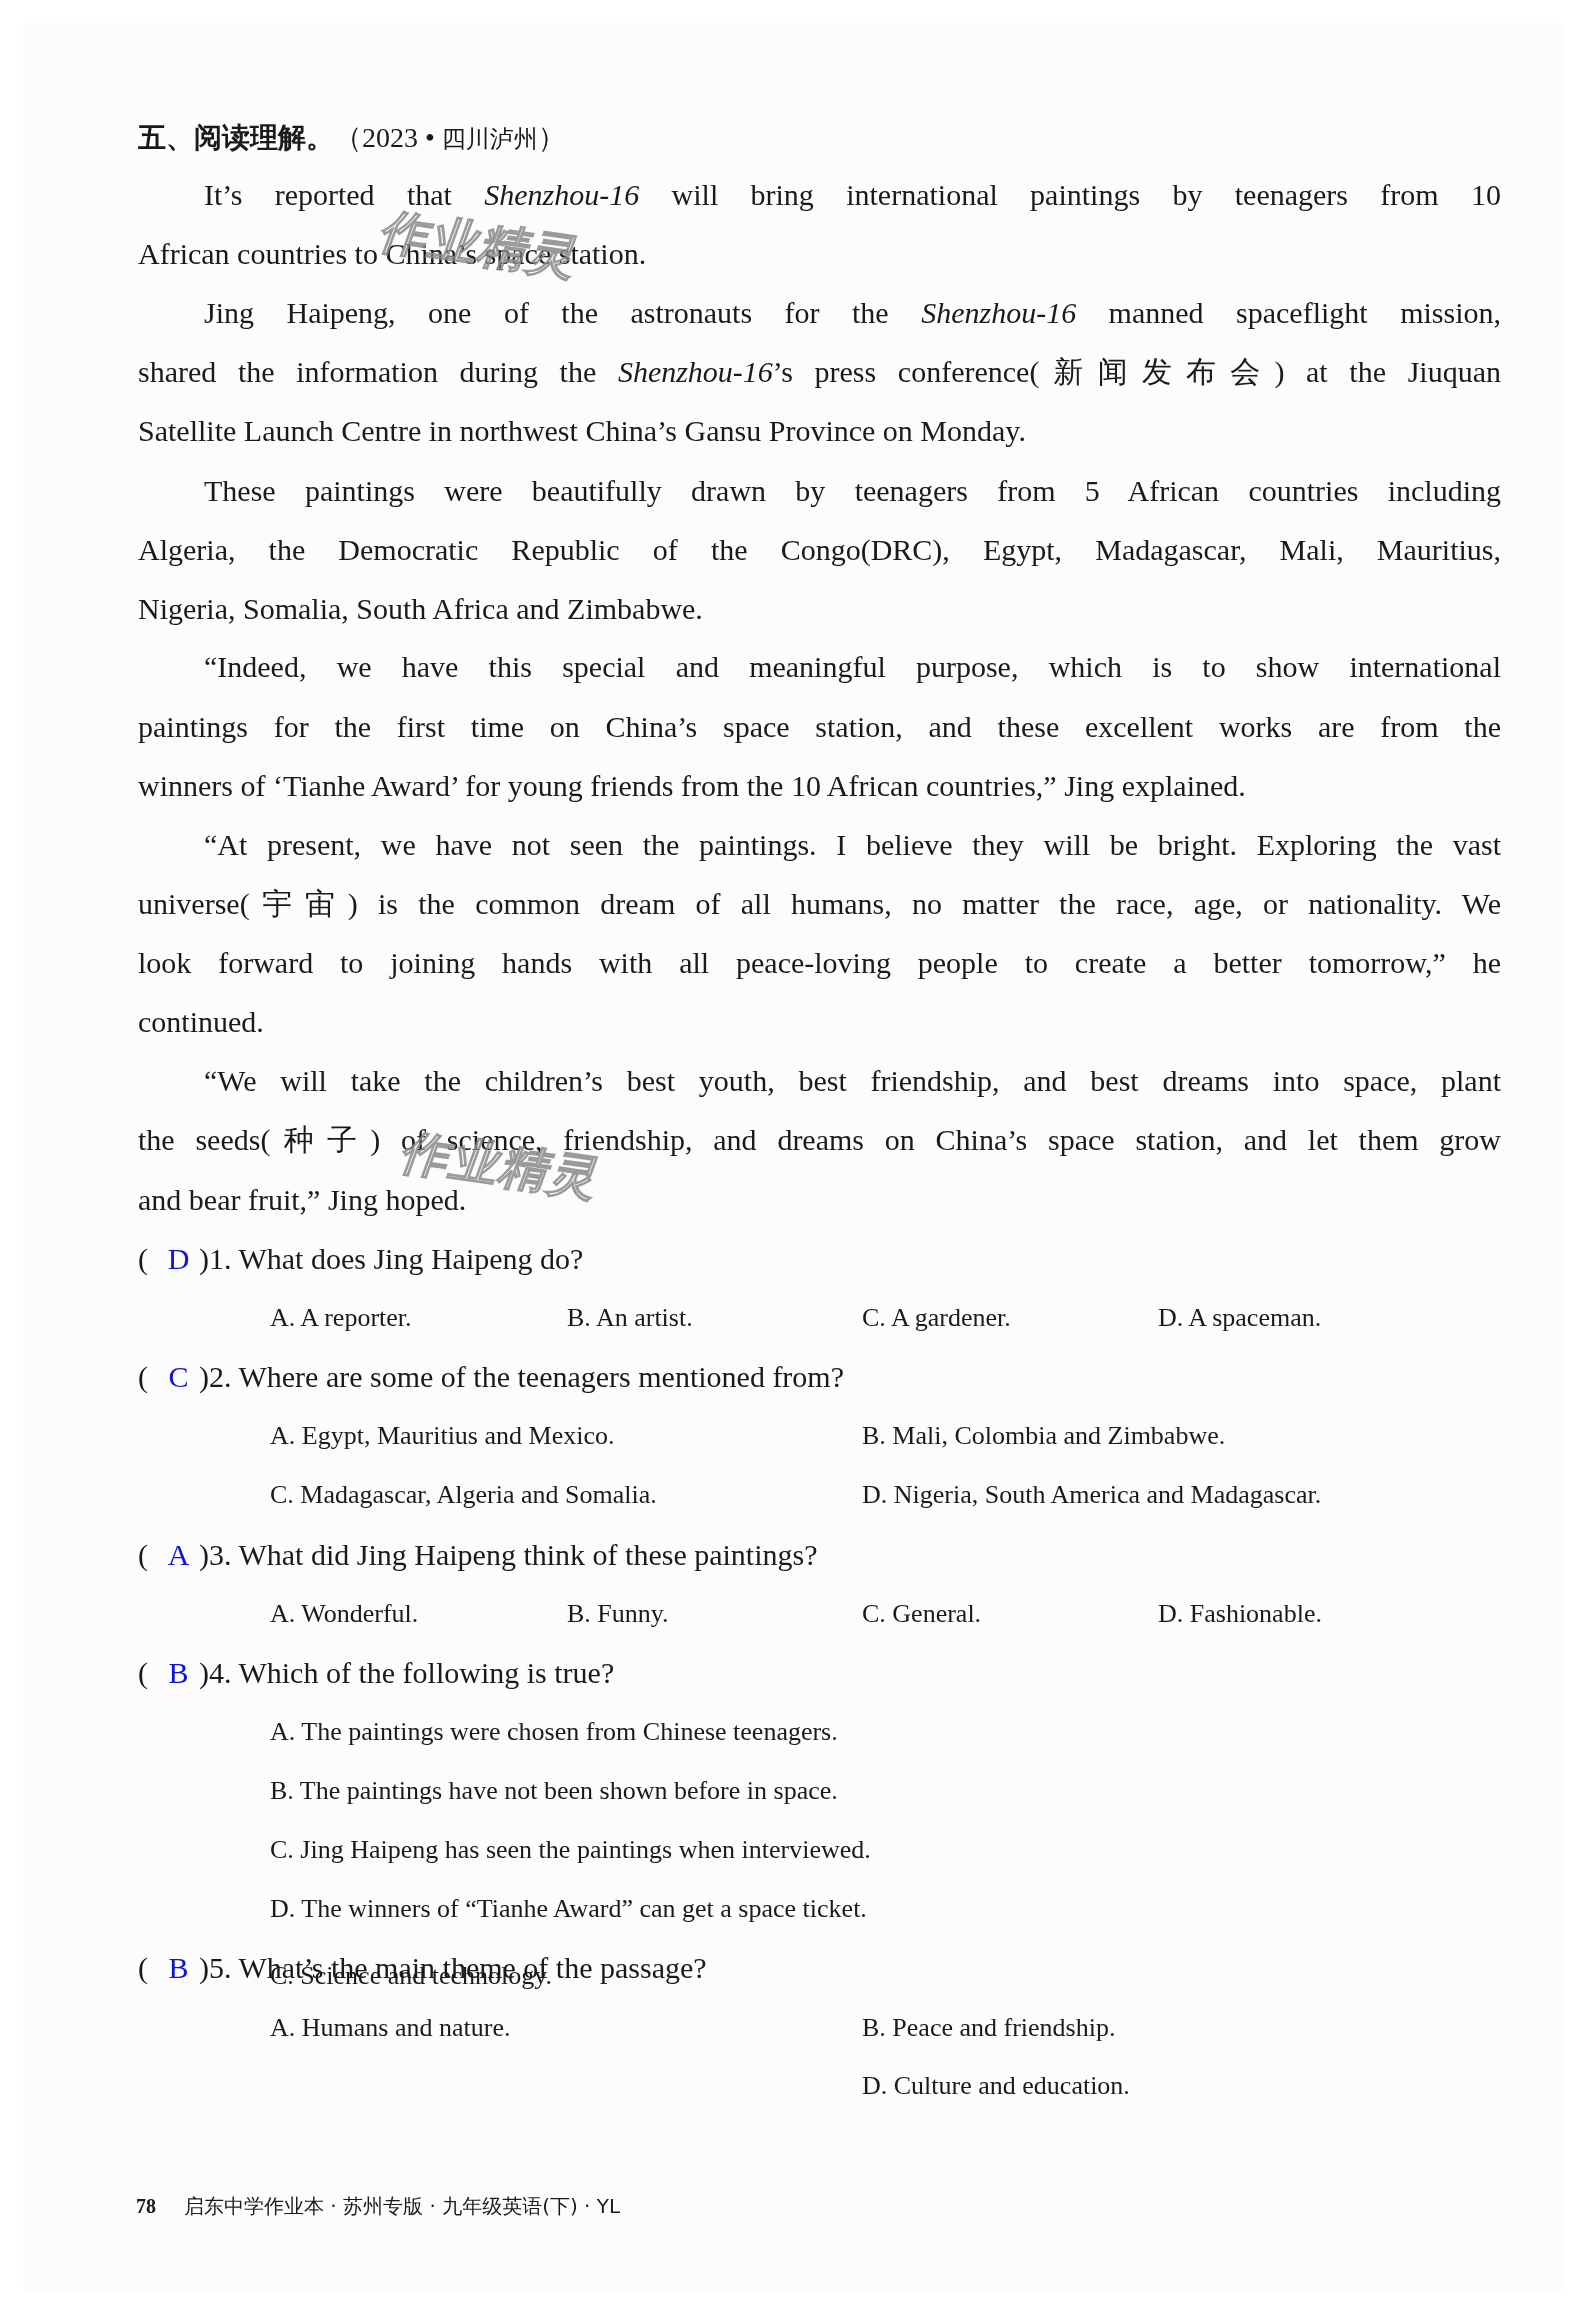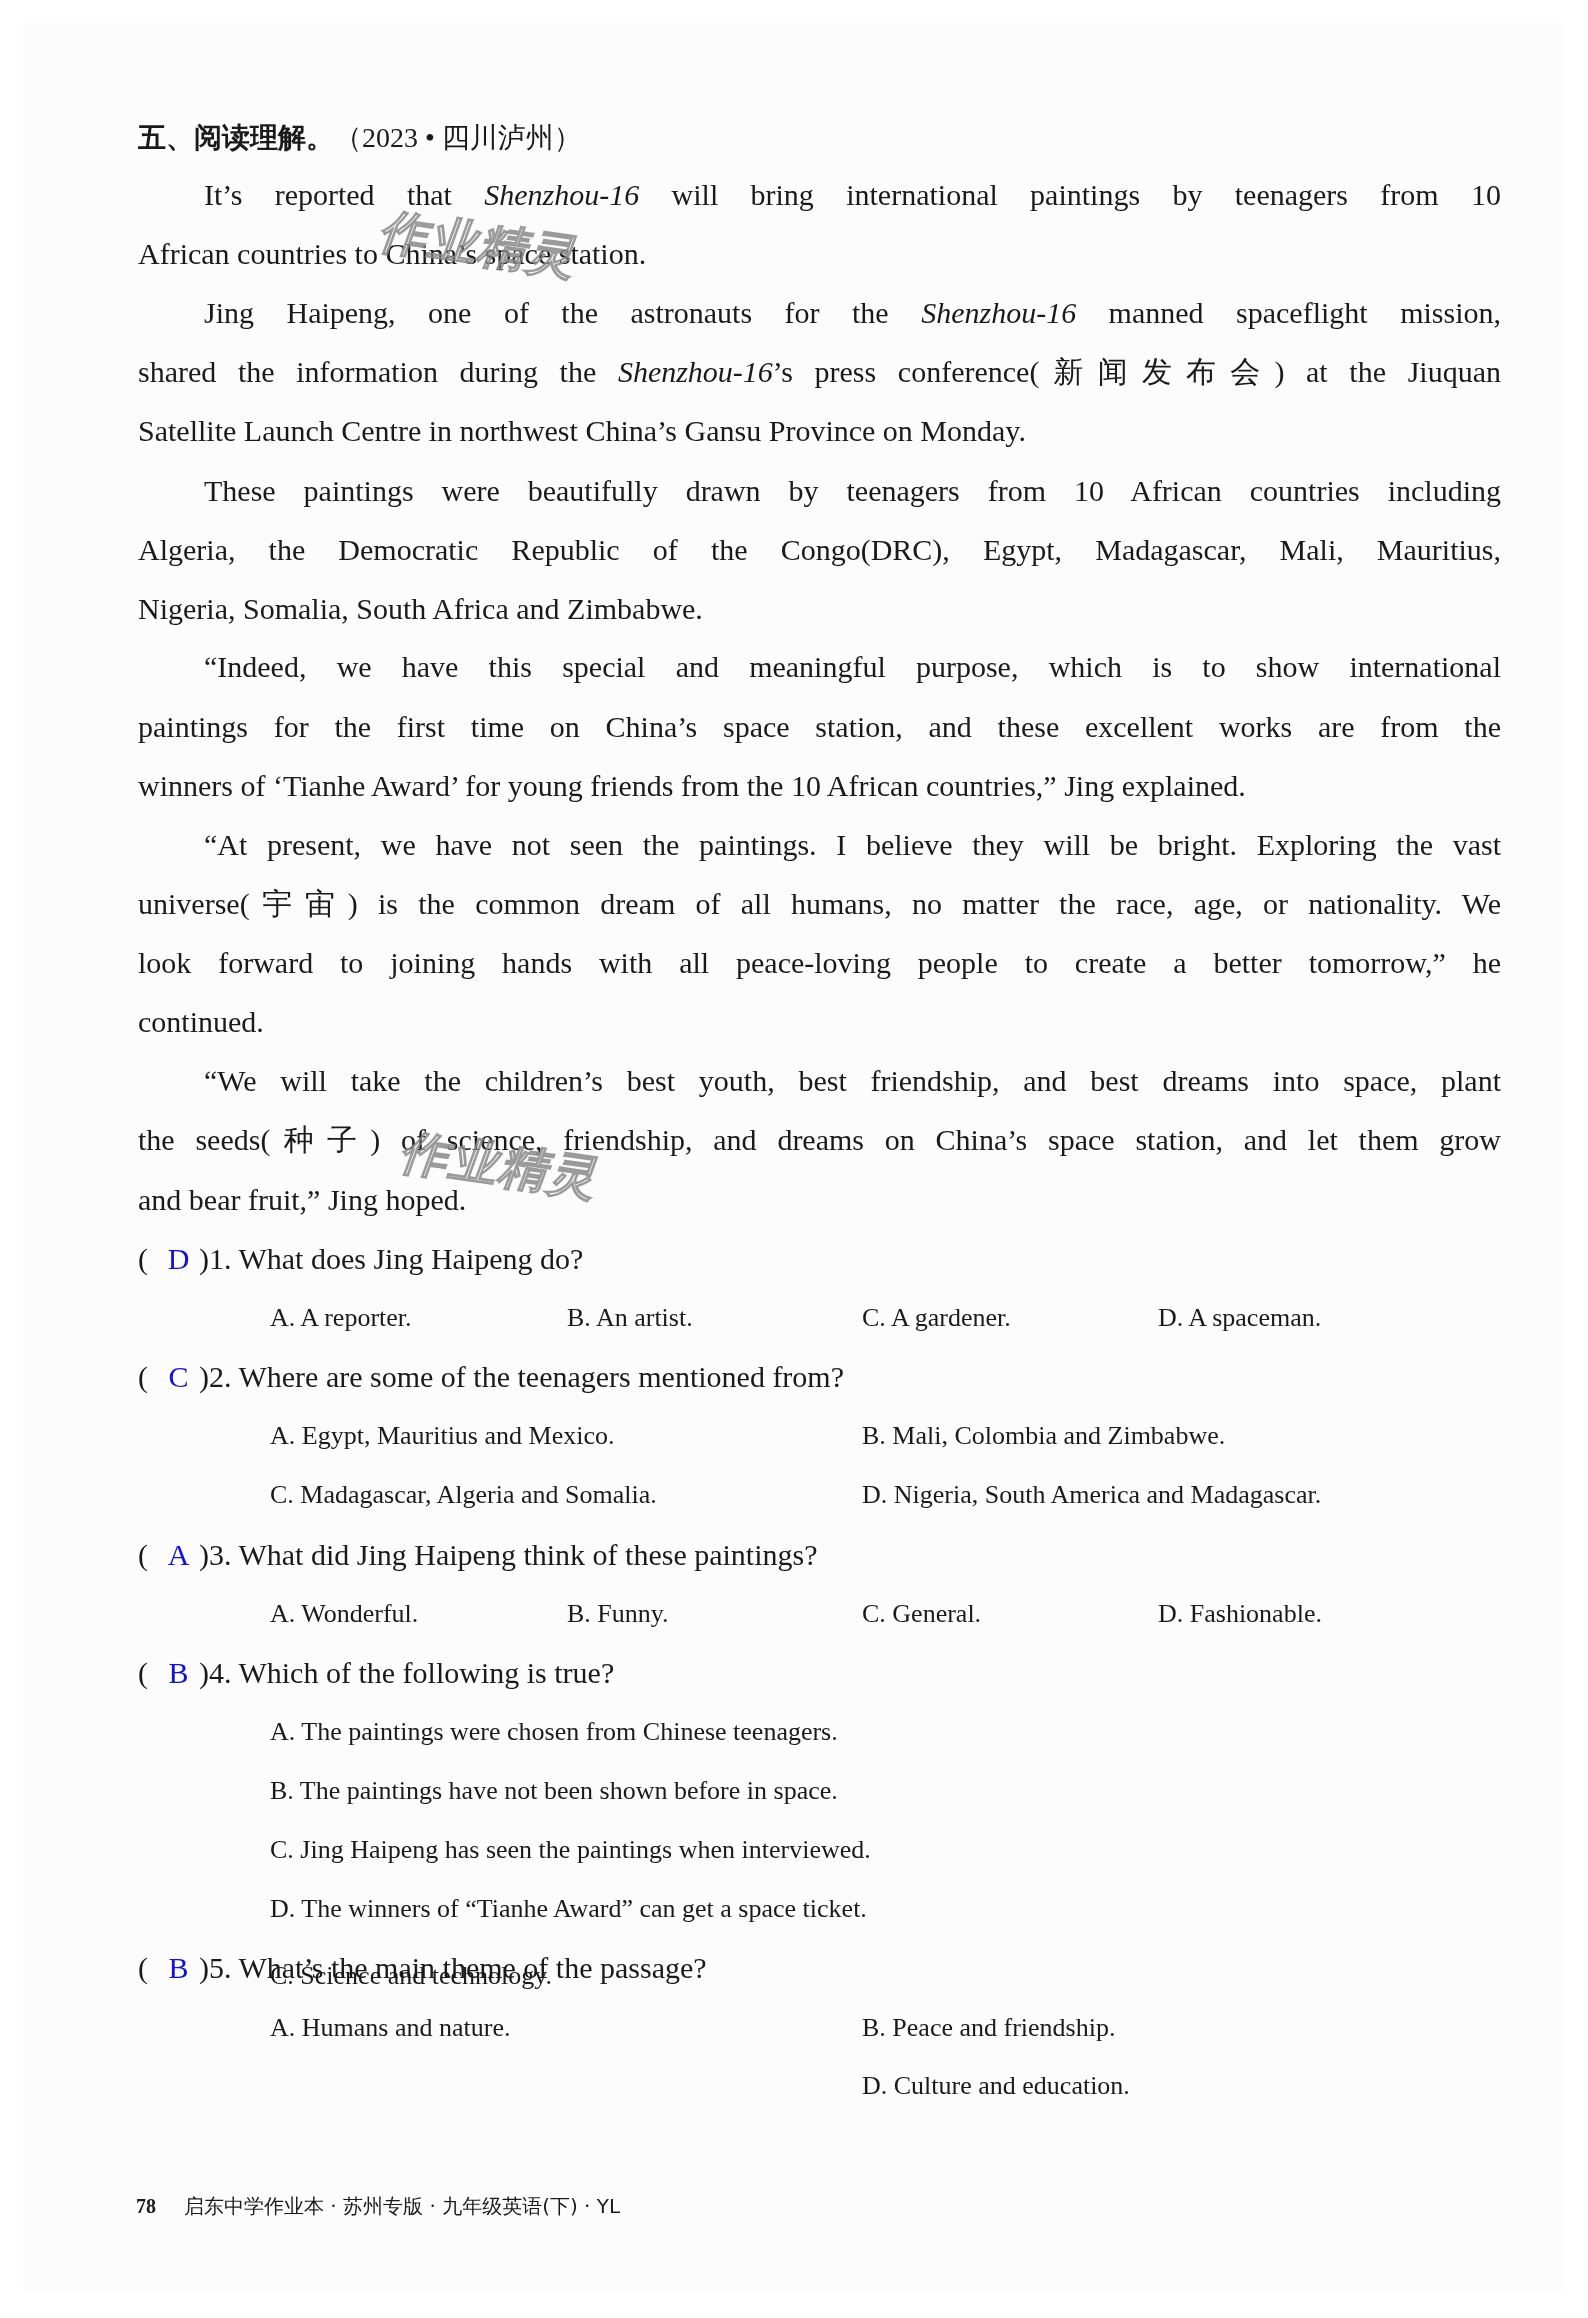--- a/index.html
+++ b/index.html
@@ -35,21 +35,21 @@
     font-weight: bold;
     font-size: 28px;
   }
   .heading .src {
     font-family: "Liberation Serif", serif;
     font-weight: normal;
   }
   .heading .src-cn {
     font-family: "DejaVu Sans", sans-serif;
     font-weight: normal;
-    font-size: 28px;
+    font-size: 24px;
     margin-top: 20px;
   }
   i { font-style: italic; }
   .q-bracket { display: inline-block; width: 20px; }
   .answer {
     display: inline-block;
     width: 41px;
     text-align: center;
     color: #1212d4;
   }
@@ -87,21 +87,21 @@
   <span>五、阅读理解。</span><span class="src">（2023 • </span><span class="src-cn">四川泸州</span><span class="src">）</span>
 </div>
 
 <div class="line just indent" style="top:177px;"><span>It’s reported that </span><i>Shenzhou-16</i><span> will bring international paintings by teenagers from 10</span></div>
 <div class="line" style="top:236px;">African countries to China’s space station.</div>
 
 <div class="line just indent" style="top:295px;"><span>Jing Haipeng, one of the astronauts for the </span><i>Shenzhou-16</i><span> manned spaceflight mission,</span></div>
 <div class="line just" style="top:354px;"><span>shared the information during the </span><i>Shenzhou-16</i><span>’s press conference(新闻发布会) at the Jiuquan</span></div>
 <div class="line" style="top:413px;">Satellite Launch Centre in northwest China’s Gansu Province on Monday.</div>
 
-<div class="line just indent" style="top:473px;">These paintings were beautifully drawn by teenagers from 10 African countries including</div>
+<div class="line just indent" style="top:473px;">These paintings were beautifully drawn by teenagers from 5 African countries including</div>
 <div class="line just" style="top:532px;">Algeria, the Democratic Republic of the Congo(DRC), Egypt, Madagascar, Mali, Mauritius,</div>
 <div class="line" style="top:591px;">Nigeria, Somalia, South Africa and Zimbabwe.</div>
 
 <div class="line just indent" style="top:649px;">“Indeed, we have this special and meaningful purpose, which is to show international</div>
 <div class="line just" style="top:709px;">paintings for the first time on China’s space station, and these excellent works are from the</div>
 <div class="line" style="top:768px;">winners of ‘Tianhe Award’ for young friends from the 10 African countries,” Jing explained.</div>
 
 <div class="line just indent" style="top:827px;">“At present, we have not seen the paintings. I believe they will be bright. Exploring the vast</div>
 <div class="line just" style="top:886px;">universe(宇宙) is the common dream of all humans, no matter the race, age, or nationality. We</div>
 <div class="line just" style="top:945px;">look forward to joining hands with all peace-loving people to create a better tomorrow,” he</div>

